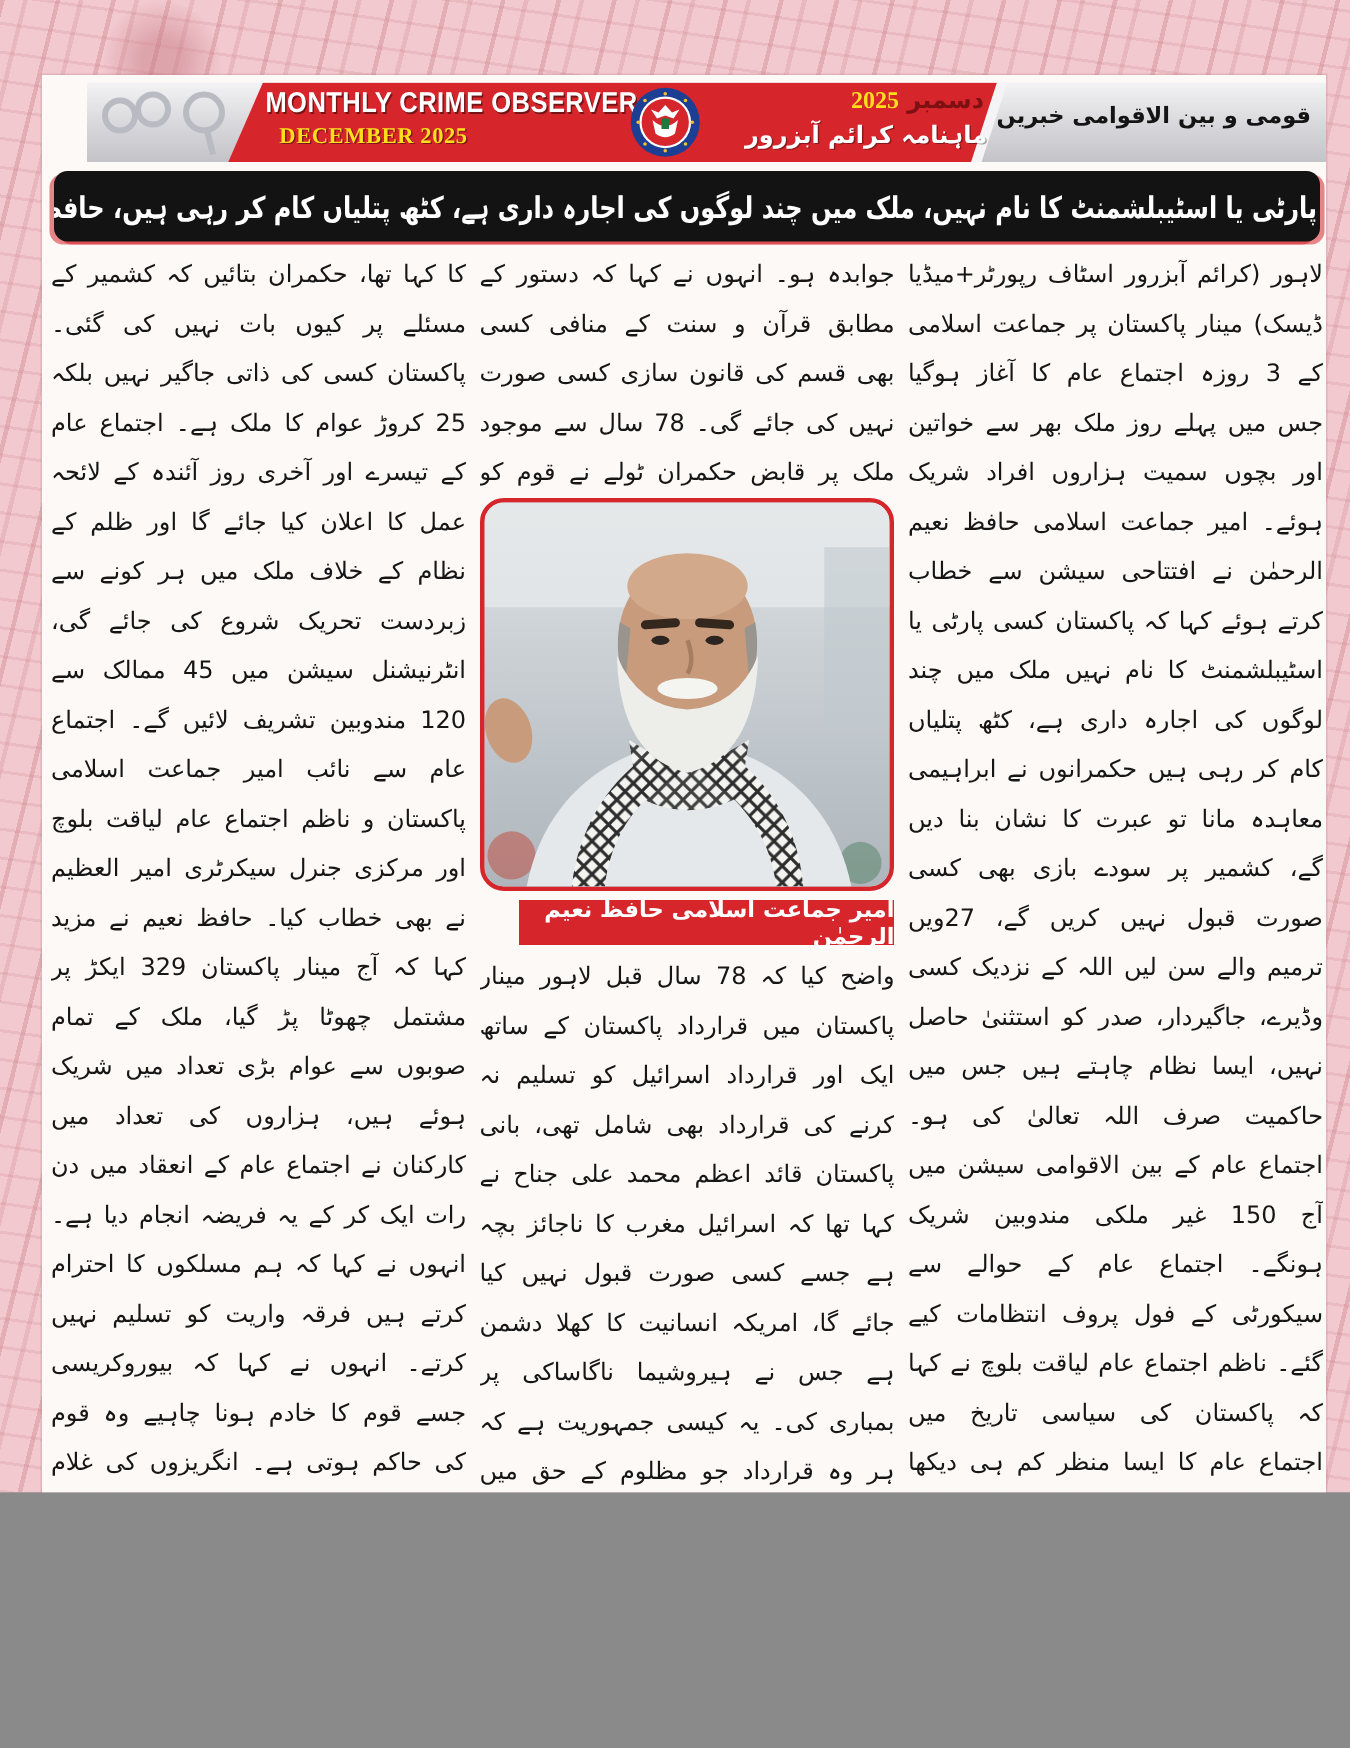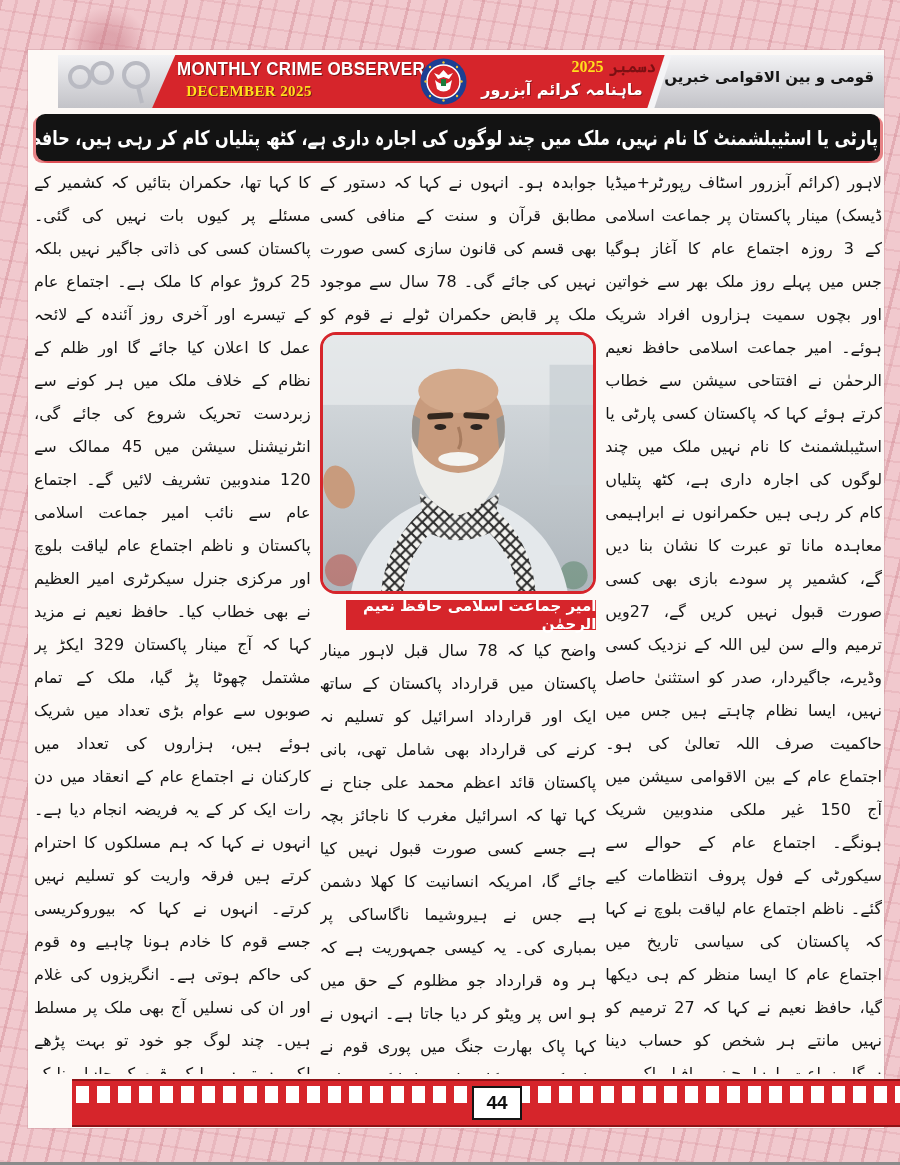--- a/index.html
+++ b/index.html
@@ -1,17 +1,17 @@
 <!DOCTYPE html>
 <html lang="ur"><head>
 <meta charset="utf-8">
 <style>
   html,body{margin:0;padding:0;background:#8a8a8a;}
   .page{
-    position:relative;width:900px;height:1162px;margin:0 auto;overflow:hidden;
+    position:relative;width:900px;height:995px;margin:0 auto;overflow:hidden;
     background-color:#f1c9ce;
     background-image:
       repeating-linear-gradient(104deg, rgba(198,114,126,.32) 0 3px, rgba(198,114,126,0) 3px 15px, rgba(198,114,126,.20) 15px 18px, rgba(198,114,126,0) 18px 36px),
       repeating-linear-gradient(8deg, rgba(210,134,145,.22) 0 2px, rgba(210,134,145,0) 2px 19px),
       radial-gradient(circle at 12% 4%, rgba(186,96,110,.35) 0 14px, rgba(186,96,110,0) 40px);
     font-family:"DejaVu Sans",sans-serif;
   }
   .panel{position:absolute;left:28px;top:50px;width:856px;height:1078px;background:#fdf9f6;
     box-shadow:0 0 0 1px rgba(180,120,128,.25);}
   
@@ -22,22 +22,22 @@
   .mh-slash{position:absolute;top:-4px;bottom:-4px;left:598px;width:7px;background:#f4f4f6;transform:skewX(-18deg);}
   .mh-title{position:absolute;left:118px;top:4px;width:250px;text-align:center;color:#ffffff;
     font-family:"Liberation Sans",sans-serif;font-weight:800;font-size:17px;letter-spacing:.3px;
     transform:scaleY(1.12);text-shadow:1px 1px 0 rgba(0,0,0,.45);white-space:nowrap;}
   .mh-date{position:absolute;left:96px;top:28px;width:190px;text-align:center;color:#ffdf1d;
     font-family:Liberation Serif, serif;font-weight:800;font-size:15px;letter-spacing:.4px;
     text-shadow:1px 1px 0 rgba(0,0,0,.4);white-space:nowrap;}
   .mh-logo{position:absolute;left:362px;top:3px;width:47px;height:47px;}
   .mh-urdu-date{position:absolute;left:420px;top:2px;width:178px;direction:rtl;text-align:right;
     font-weight:bold;font-size:16px;white-space:nowrap;}
-  .mh-urdu-date .m{color:#7c1013;font-family:Liberation Serif, serif;} .mh-urdu-date .y{color:#ffdf1d;font-family:Liberation Serif, serif;font-weight:800;}
-  .mh-urdu-title{position:absolute;left:408px;top:25px;width:192px;direction:rtl;text-align:center;
+  .mh-urdu-date .m{color:#7c1013;} .mh-urdu-date .y{color:#ffdf1d;font-family:Liberation Serif, serif;font-weight:800;}
+  .mh-urdu-title{position:absolute;left:408px;top:25px;width:192px;direction:rtl;text-align:right;
     color:#ffffff;font-weight:bold;font-size:16px;white-space:nowrap;text-shadow:1px 1px 0 rgba(0,0,0,.35);}
   .mh-section{position:absolute;left:620px;top:13px;width:196px;direction:rtl;text-align:center;
     color:#141414;font-weight:bold;font-size:15px;white-space:nowrap;}
   .mh-icons{position:absolute;left:6px;top:4px;width:110px;height:46px;}
   
   .headline{position:absolute;left:36px;top:114px;width:844px;height:47px;background:#131313;
     border-radius:9px;overflow:hidden;box-shadow:-3px 2px 0 rgba(214,37,43,.55),3px 2px 0 rgba(214,37,43,.55);}
   .headline span{position:absolute;left:50%;top:50%;transform:translate(-50%,-50%) scaleX(.80);
     transform-origin:center;white-space:nowrap;color:#ffffff;direction:rtl;font-size:20px;font-weight:bold;}
   

